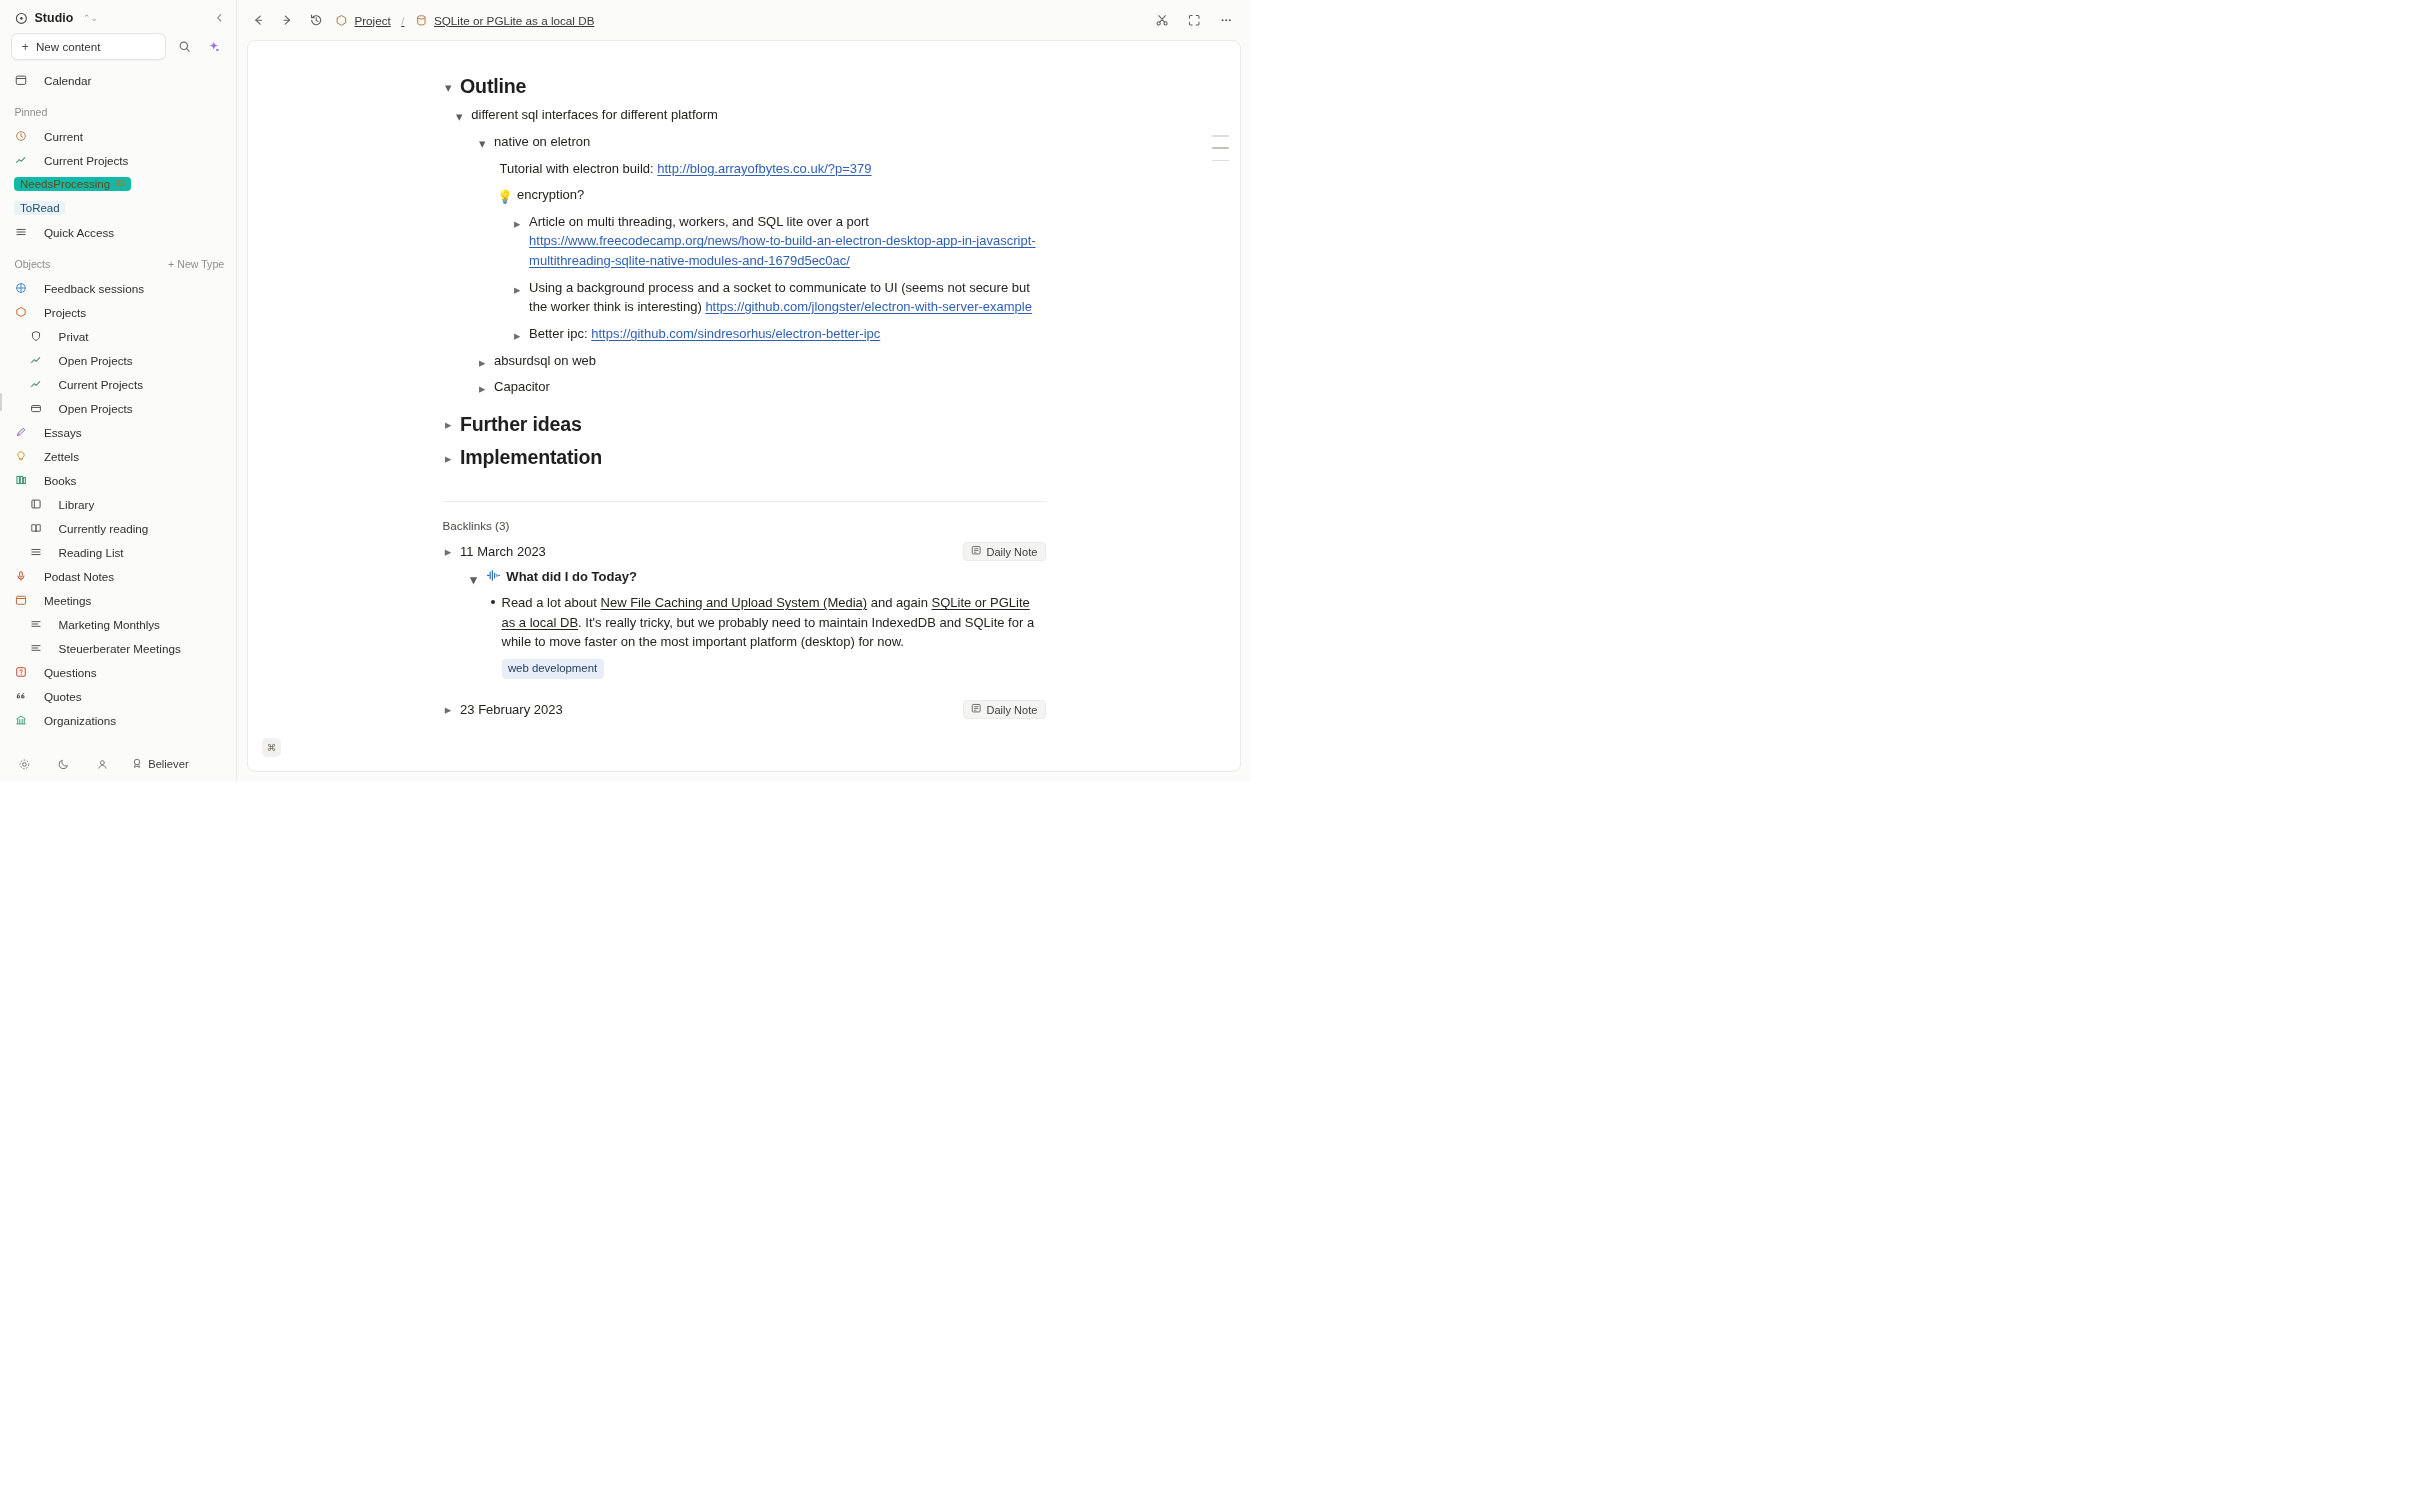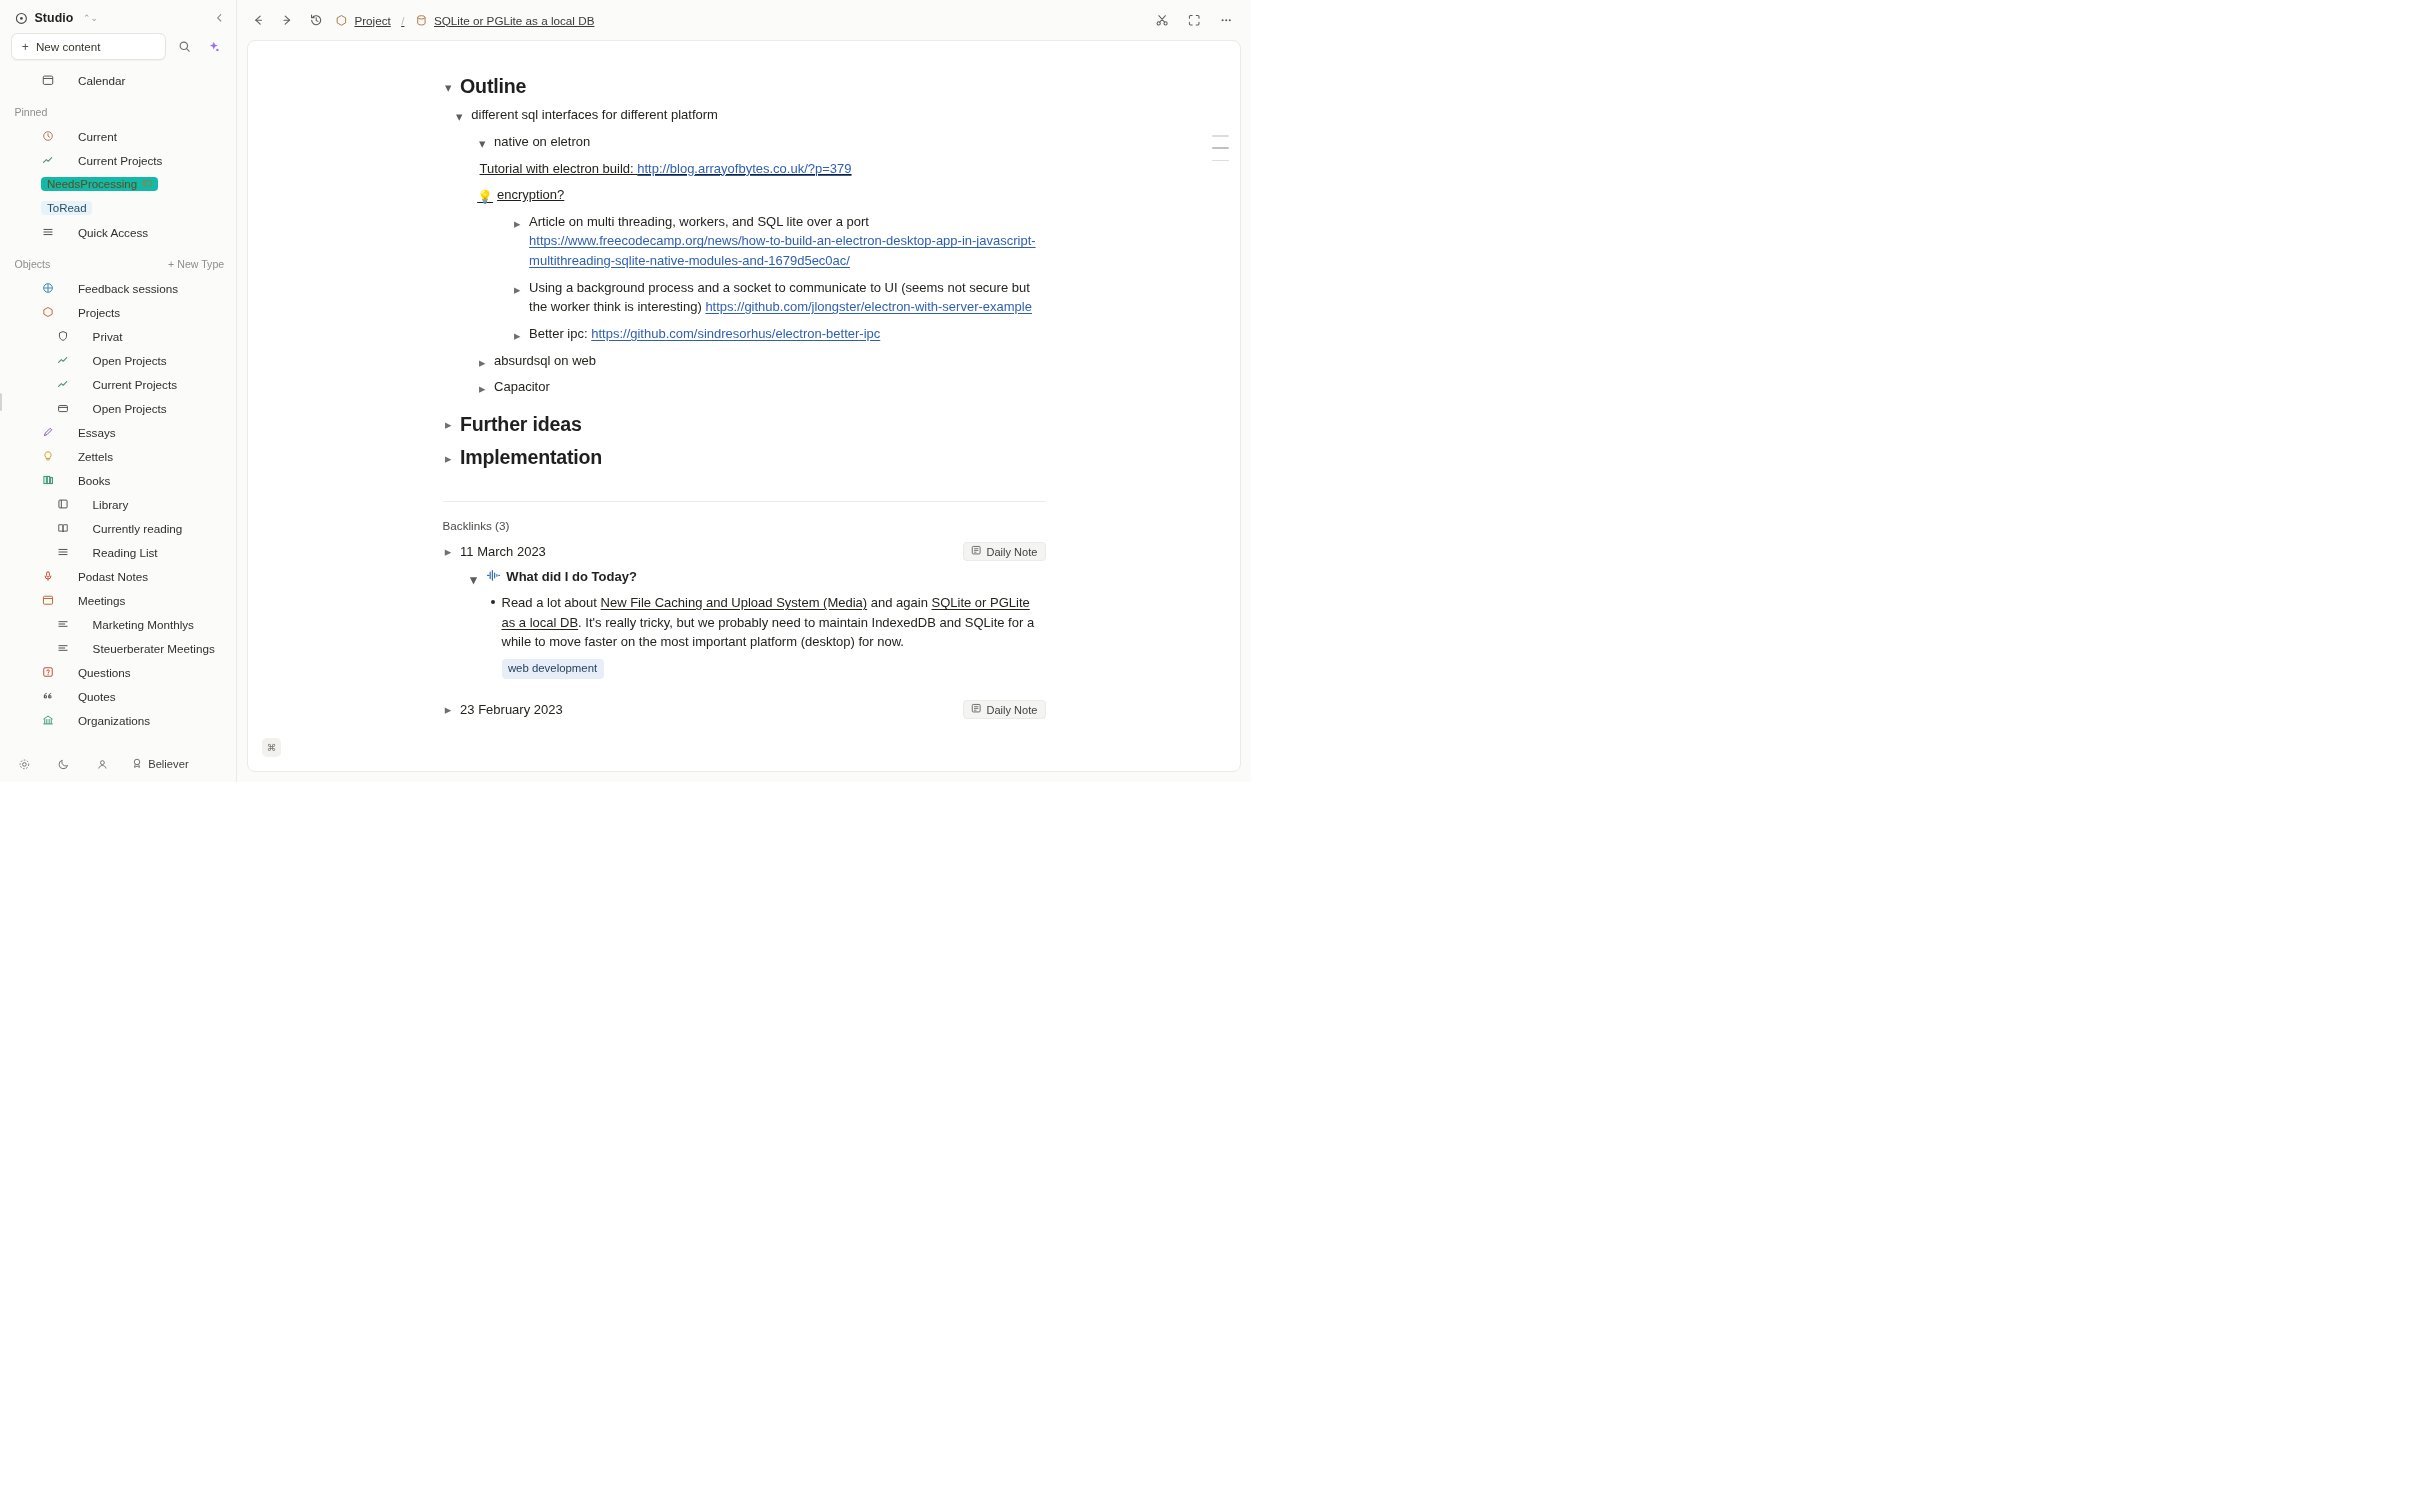--- a/index.html
+++ b/index.html
@@ -53,25 +53,24 @@
   .newcontent .plus { font-size: 12px; color: #50504c; line-height: 1; }
   .icon-btn {
     width: 21px; height: 21px; border-radius: 4.8px;
     display: flex; align-items: center; justify-content: center;
     color: #6f6e6a;
   }
 
   .sb-scroll { flex: 1 1 auto; overflow: hidden; padding-bottom: 3.2px; }
 
   .sb-row {
-    display: flex; align-items: center; gap: 23px;
+    display: flex; align-items: center; gap: 16px;
     height: 24px; padding: 0 12.8px 0 14.4px;
     color: #2f2f2c; font-size: 11.7px;
     white-space: nowrap;
-    margin-left: 27px;
   }
   .sb-row .ic { width: 13.6px; height: 13.6px; display: inline-flex; align-items: center; justify-content: center; flex: 0 0 auto; }
   .sb-row.indent { padding-left: 29px; }
   .sb-section {
     display: flex; align-items: center;
     height: 24px; padding: 0 12.8px 0 14.4px;
     margin-top: 8px;
     color: #8f8e8a; font-size: 10.6px; font-weight: 500;
   }
   .sb-section .newtype {
@@ -130,21 +129,21 @@
   .h-row { display: flex; align-items: flex-start; gap: 6.4px; }
   .tri {
     flex: 0 0 auto; width: 11.2px; margin-top: 4.8px; color: #5e5d59;
     display: inline-flex; justify-content: center;
   }
   .tri.small { margin-top: 4px; }
   .h1 { font-size: 19.6px; font-weight: 700; letter-spacing: -0.2px; color: #1f1f1f; }
   .line { font-size: 13px; line-height: 1.5; color: #24241f; }
   .lvl1 { margin-left: 11.2px; }
   .lvl2 { margin-left: 34px; }
-  .lvl3 { margin-left: 37px; text-decoration: underline; }
+  .lvl3 { margin-left: 57px; }
   .lvl3b { margin-left: 69px; }
   .blk { margin-top: 7.2px; }
   a.lnk { color: #2f5fb3; text-decoration: underline; text-underline-offset: 1.6px; word-break: break-word; }
   .bulb { color: #e4b53a; }
   .tri-r { color: #6f6e6a; }
 
   .hr {
     width: 603px; margin: 32px auto 0 auto; height: 0.8px; background: #ececea;
   }
   .backlinks-title { width: 603px; margin: 17.6px auto 0 auto; font-size: 11.7px; color: #4a4a46; }

